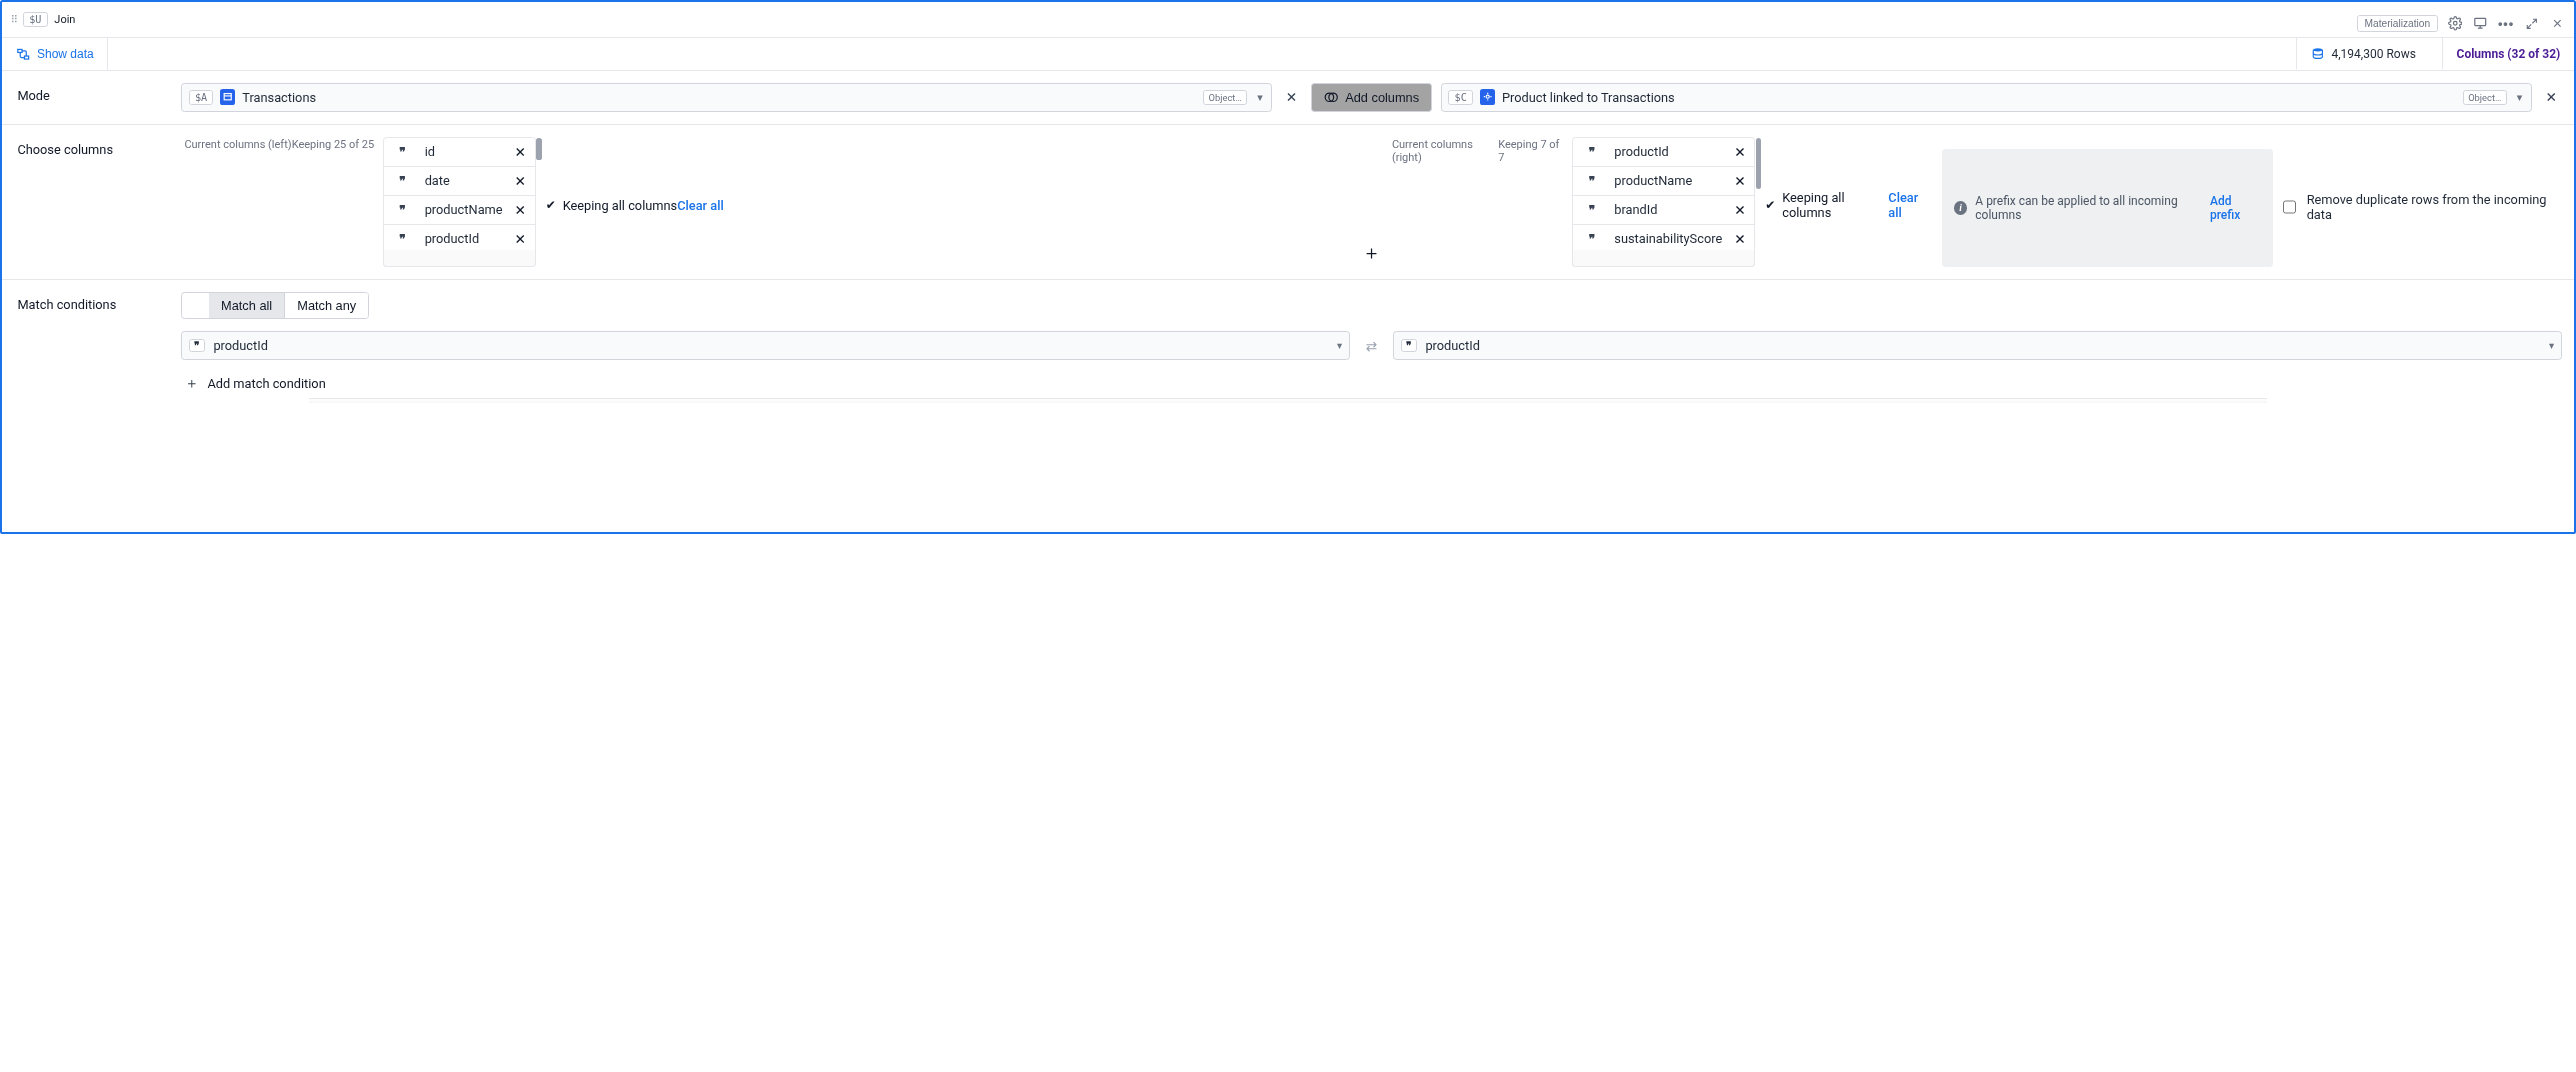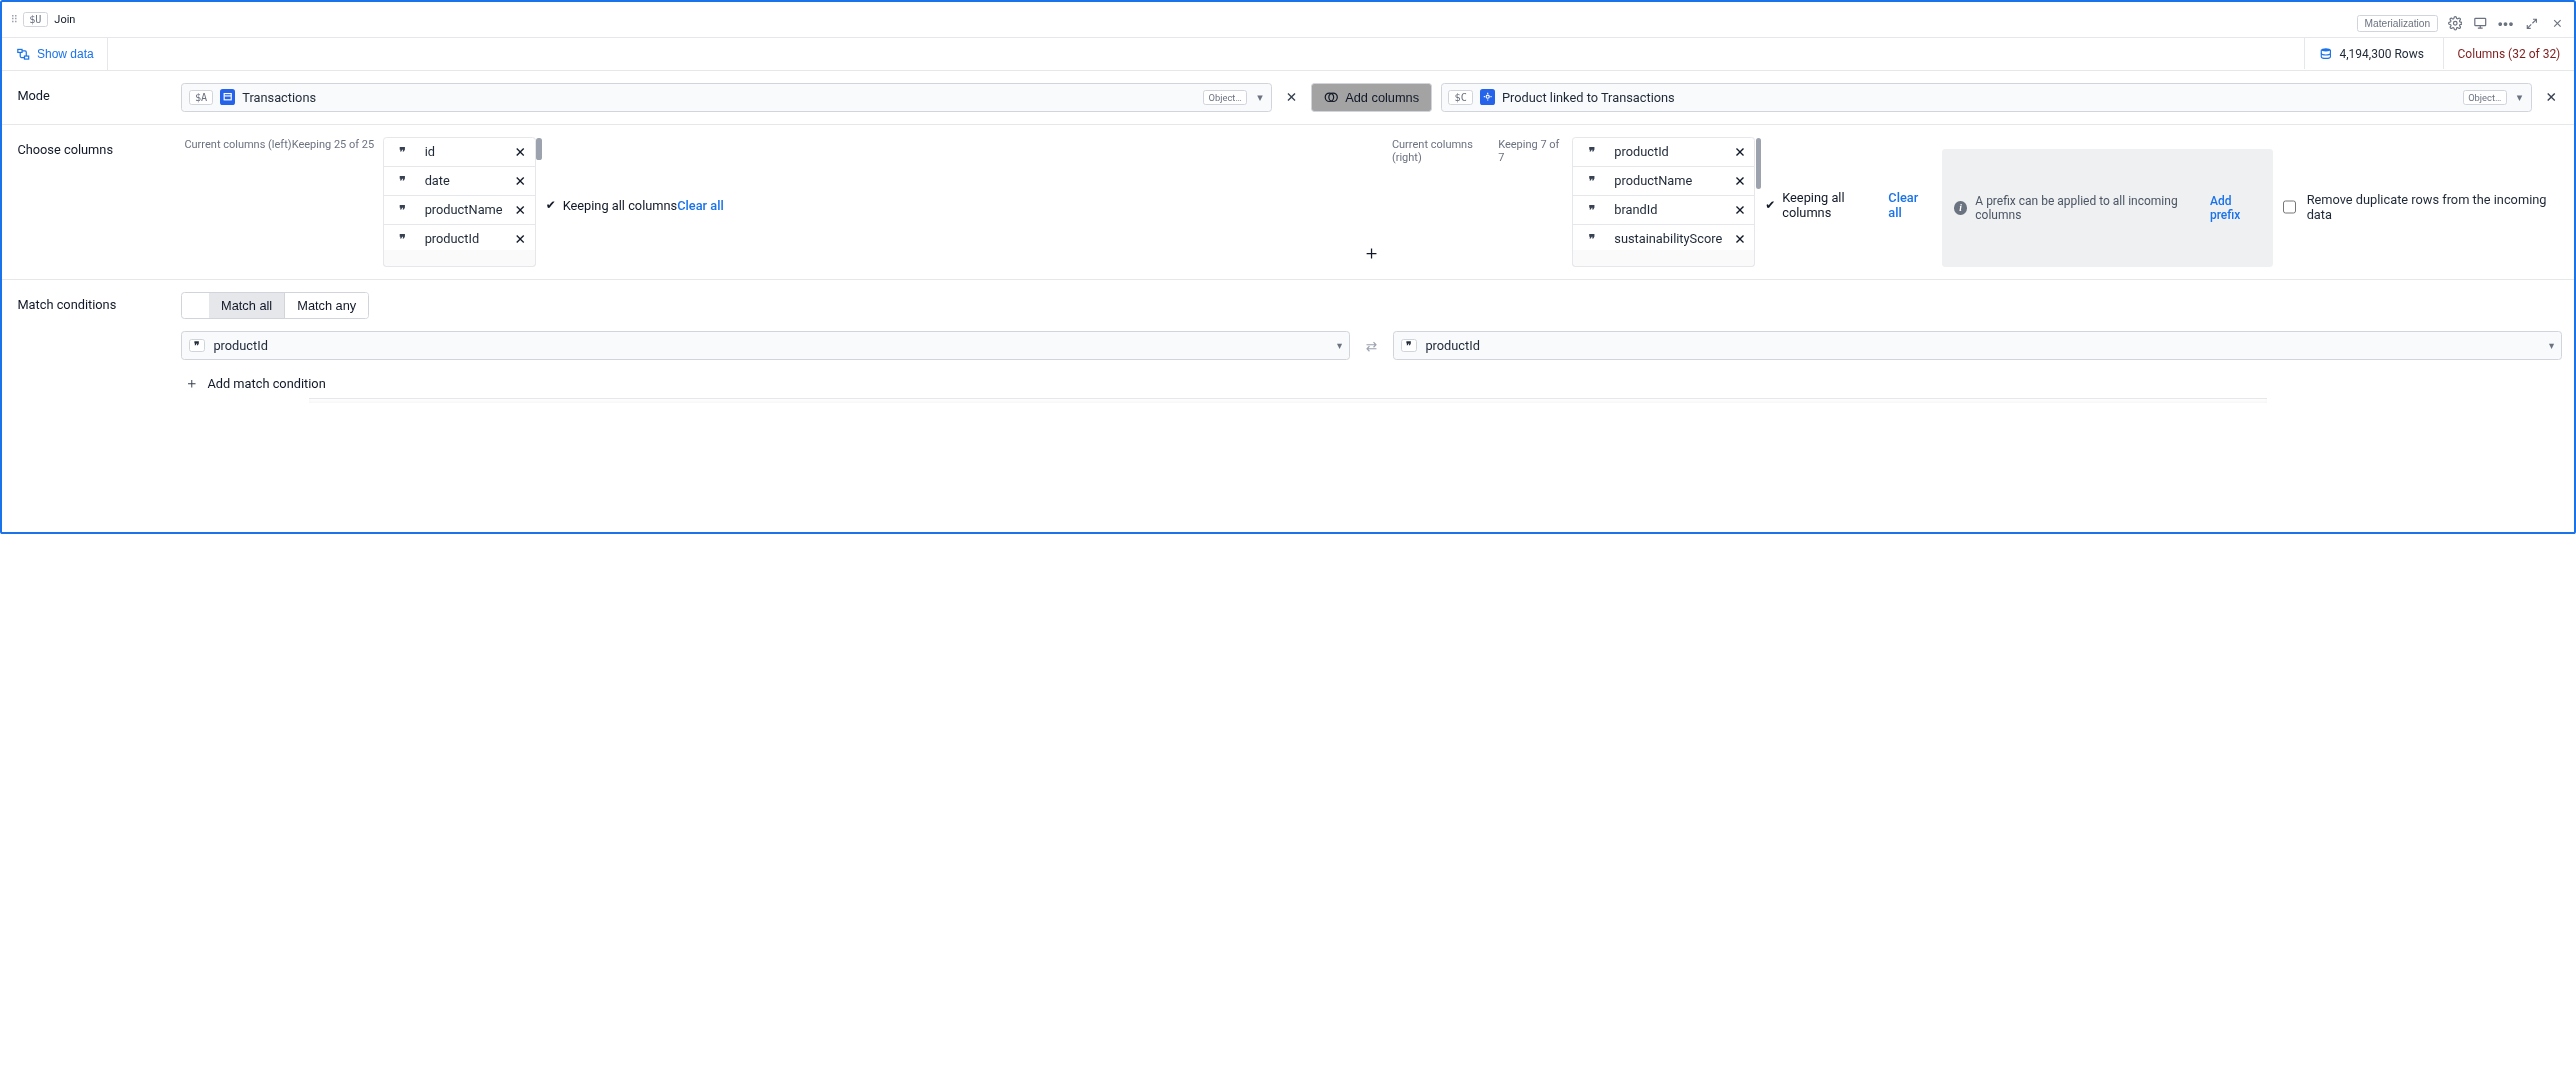--- a/index.html
+++ b/index.html
@@ -90,34 +90,34 @@
     border: none;
     background: none;
     border-right: 0.9px solid #e5e7eb;
     cursor: pointer;
     font-size: 12px;
   }
   .infobar-right {
     margin-left: auto;
     display: flex;
     align-items: center;
-    gap: 19px;
+    gap: 26px;
     padding-right: 13.7px;
   }
   .rows-info {
     display: flex;
     align-items: center;
     gap: 6.8px;
     padding: 8.5px 0 8.5px 13.7px;
     border-left: 0.9px solid #e5e7eb;
   }
   .rows-info .db-icon { color: #1a73e8; }
   .cols-link {
-    color: #7f1d1d;
-    font-weight: 400;
+    color: #4c1d95;
+    font-weight: 700;
     padding: 8.5px 0 8.5px 13.7px;
     border-left: 0.9px solid #e5e7eb;
     cursor: pointer;
   }
   
   .section {
     display: grid;
     grid-template-columns: 179px 1fr;
     border-bottom: 0.9px solid #e5e7eb;
     padding: 12px 12px 12px 0;

